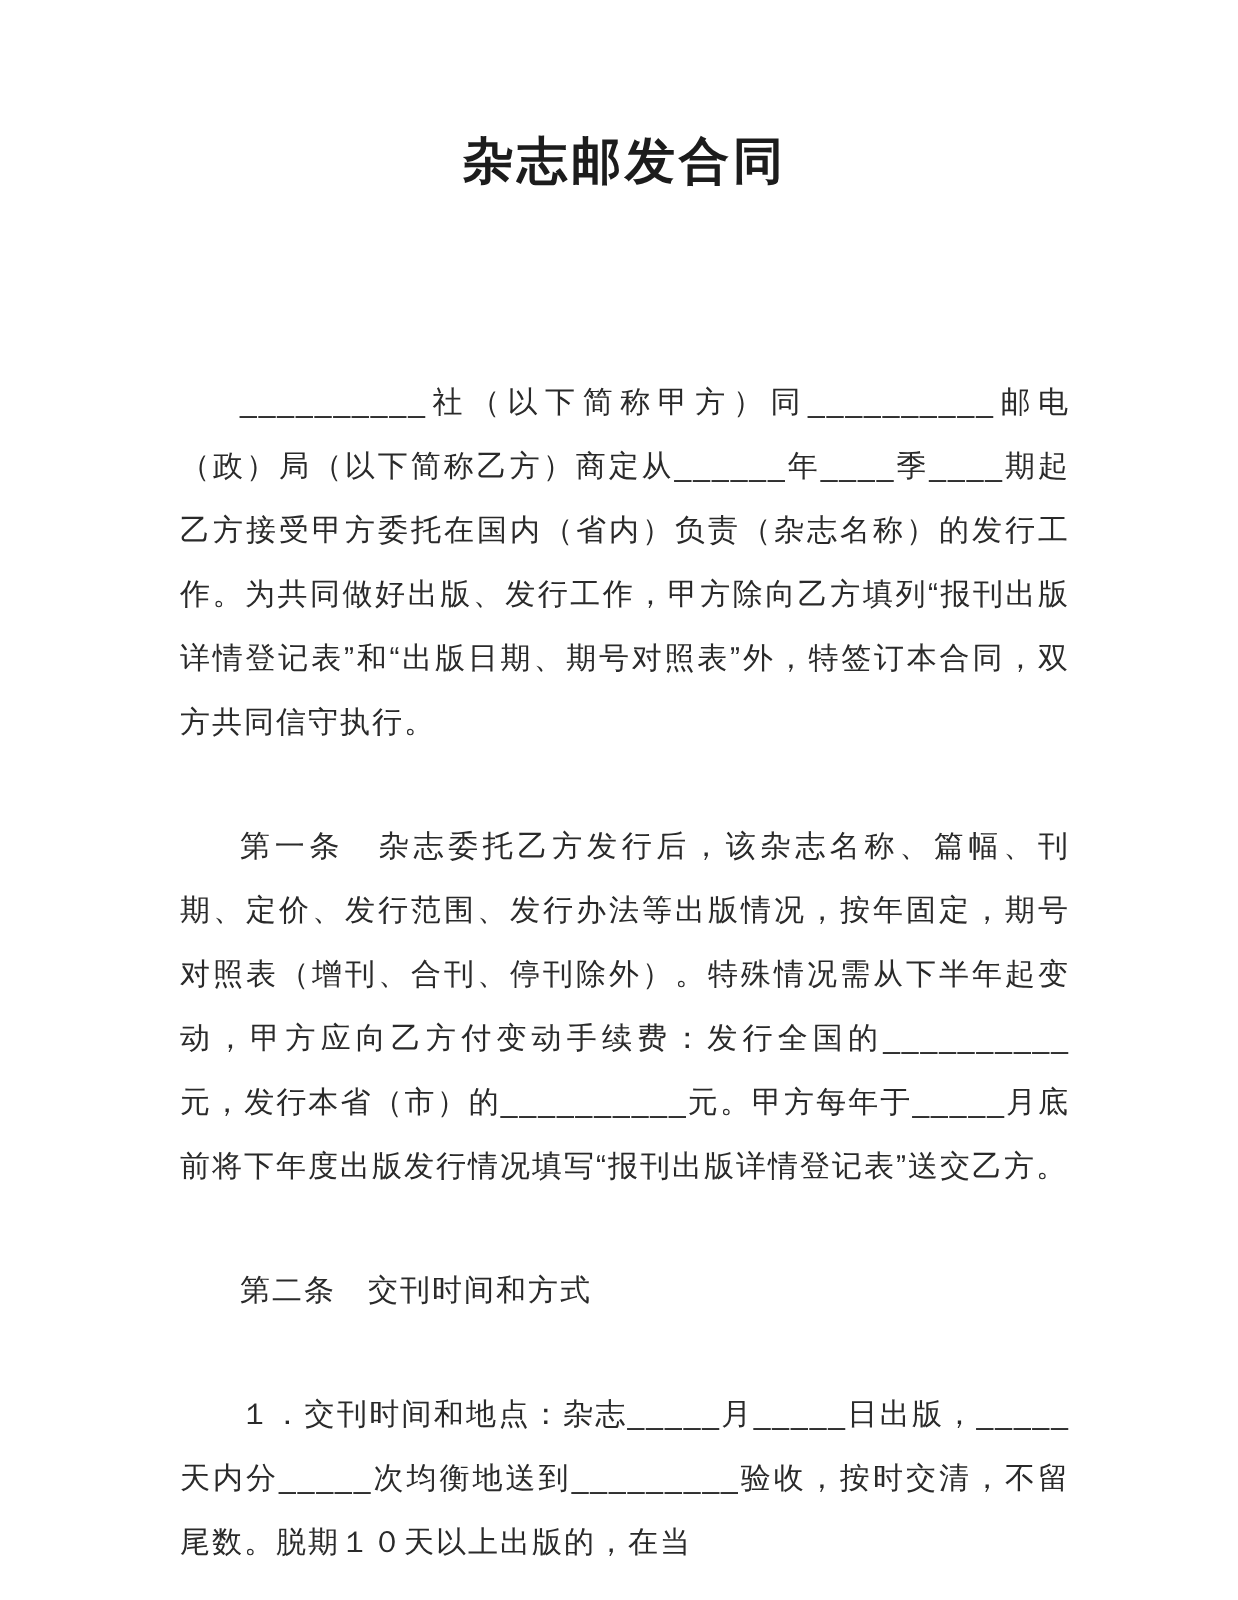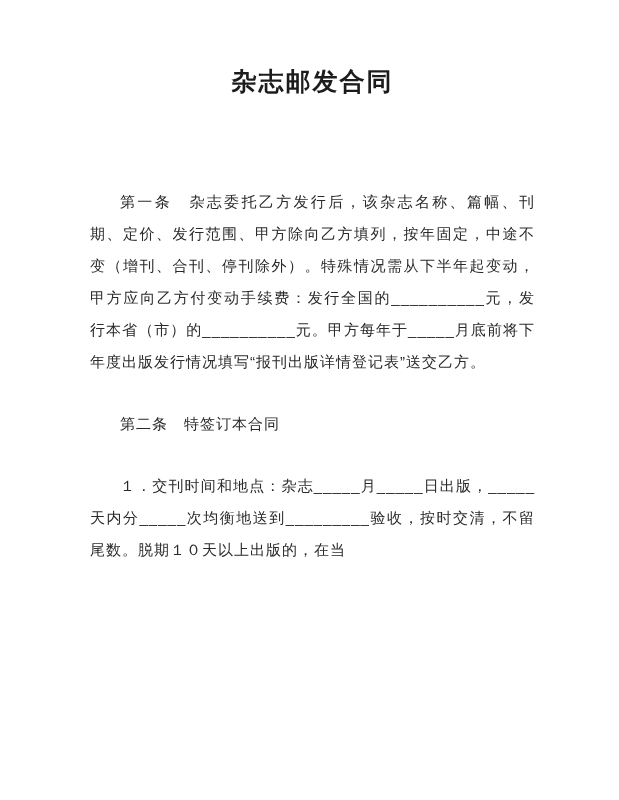--- a/index.html
+++ b/index.html
@@ -49,21 +49,22 @@
     color: #2a2a2a;
   }
 </style>
 </head>
 <body>
 
 <div class="page">
 
   <h1 class="doc-title">杂志邮发合同</h1>
 
+  <p class="doc-para">__________社（以下简称甲方）同__________邮电（政）局（以下简称乙方）商定从______年____季____期起乙方接受甲方委托在国内（省内）负责（杂志名称）的发行工作。为共同做好出版、发行工作，甲方除向乙方填列“报刊出版详情登记表”和“出版日期、期号对照表”外，特签订本合同，双方共同信守执行。</p>
 
 
-  <p class="doc-para">第一条　杂志委托乙方发行后，该杂志名称、篇幅、刊期、定价、发行范围、甲方除向乙方填列，按年固定，中途不变（增刊、合刊、停刊除外）。特殊情况需从下半年起变动，甲方应向乙方付变动手续费：发行全国的__________元，发行本省（市）的__________元。甲方每年于_____月底前将下年度出版发行情况填写“报刊出版详情登记表”送交乙方。</p>
+  <p class="doc-para">第一条　杂志委托乙方发行后，该杂志名称、篇幅、刊期、定价、发行范围、发行办法等出版情况，按年固定，期号对照表（增刊、合刊、停刊除外）。特殊情况需从下半年起变动，甲方应向乙方付变动手续费：发行全国的__________元，发行本省（市）的__________元。甲方每年于_____月底前将下年度出版发行情况填写“报刊出版详情登记表”送交乙方。</p>
 
-  <p class="doc-heading">第二条　特签订本合同</p>
+  <p class="doc-heading">第二条　交刊时间和方式</p>
 
   <p class="doc-para">１．交刊时间和地点：杂志_____月_____日出版，_____天内分_____次均衡地送到_________验收，按时交清，不留尾数。脱期１０天以上出版的，在当</p>
 
 </div>
 
 </body></html>

